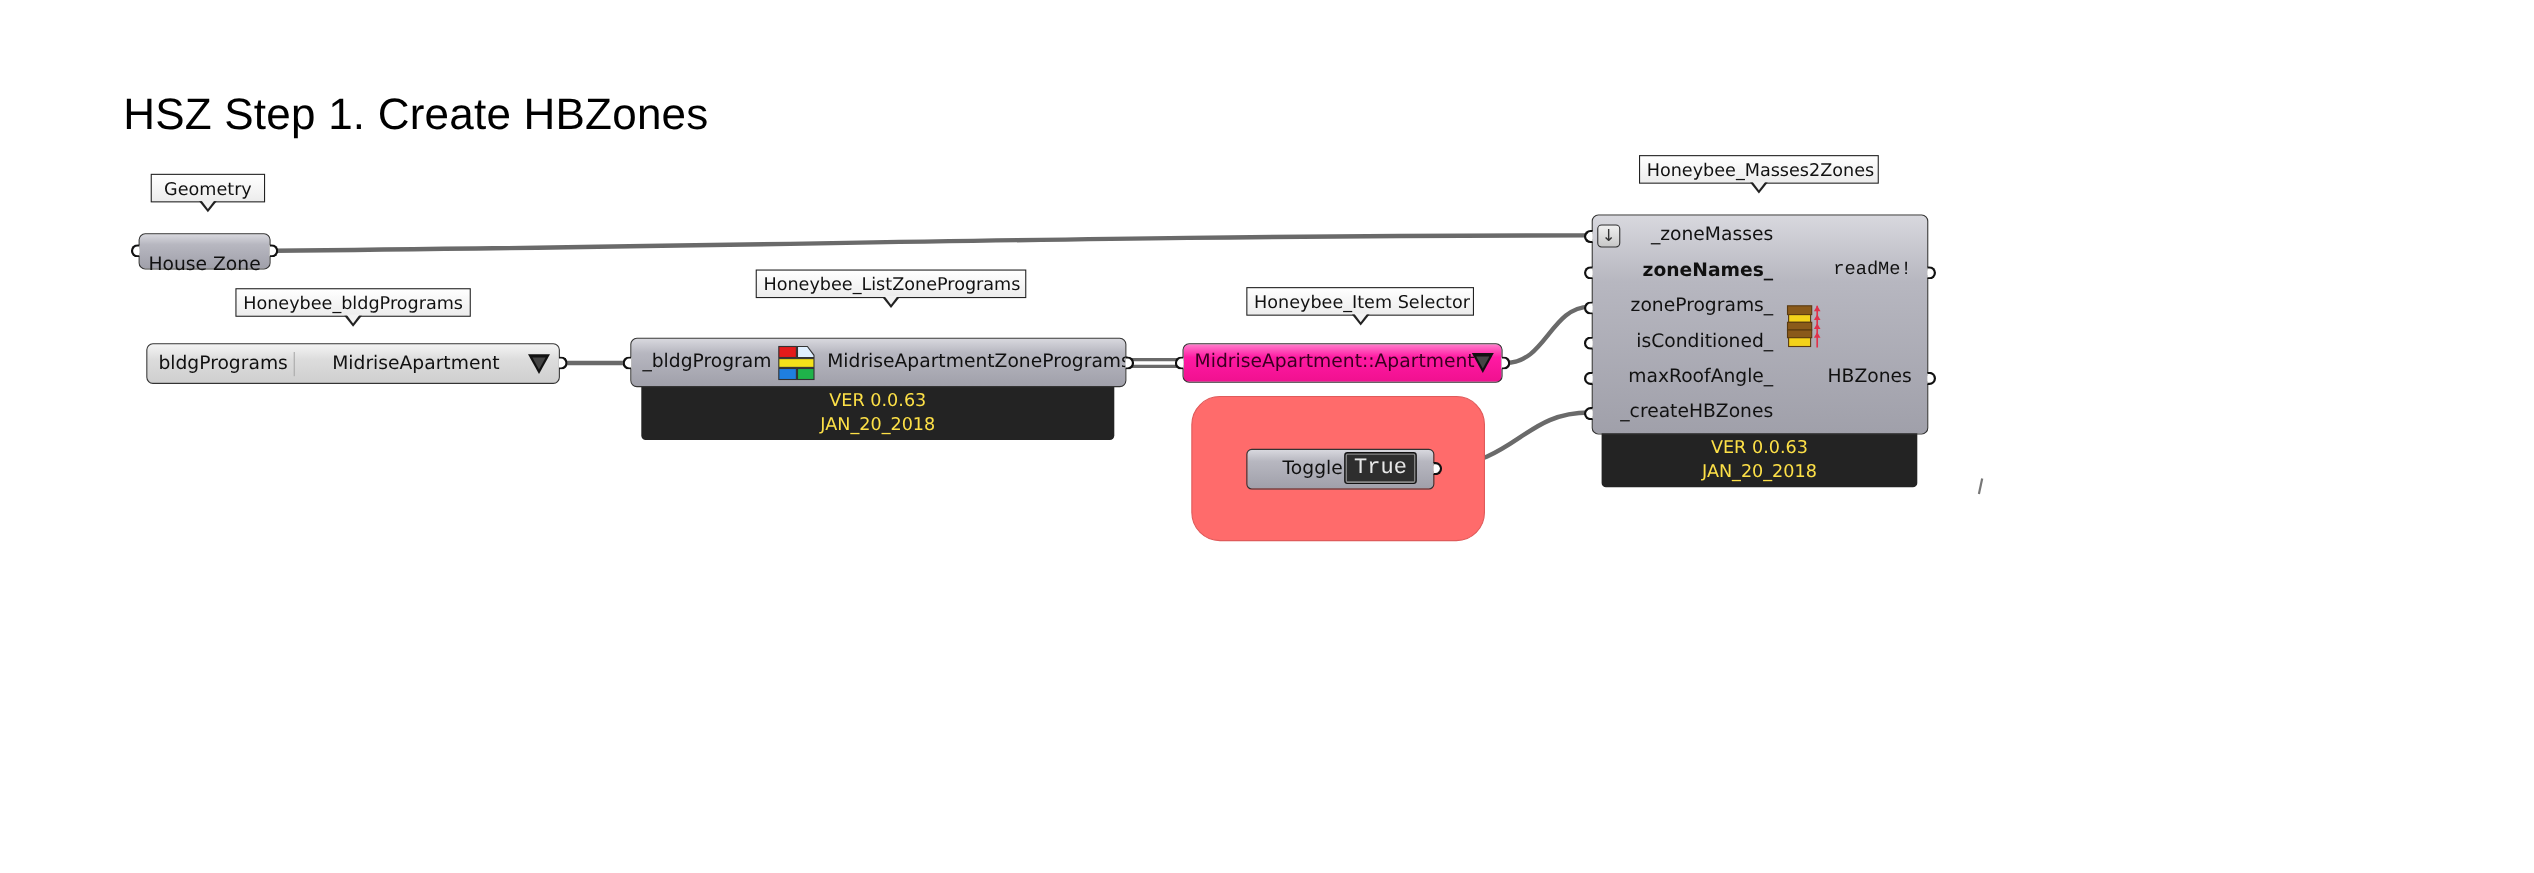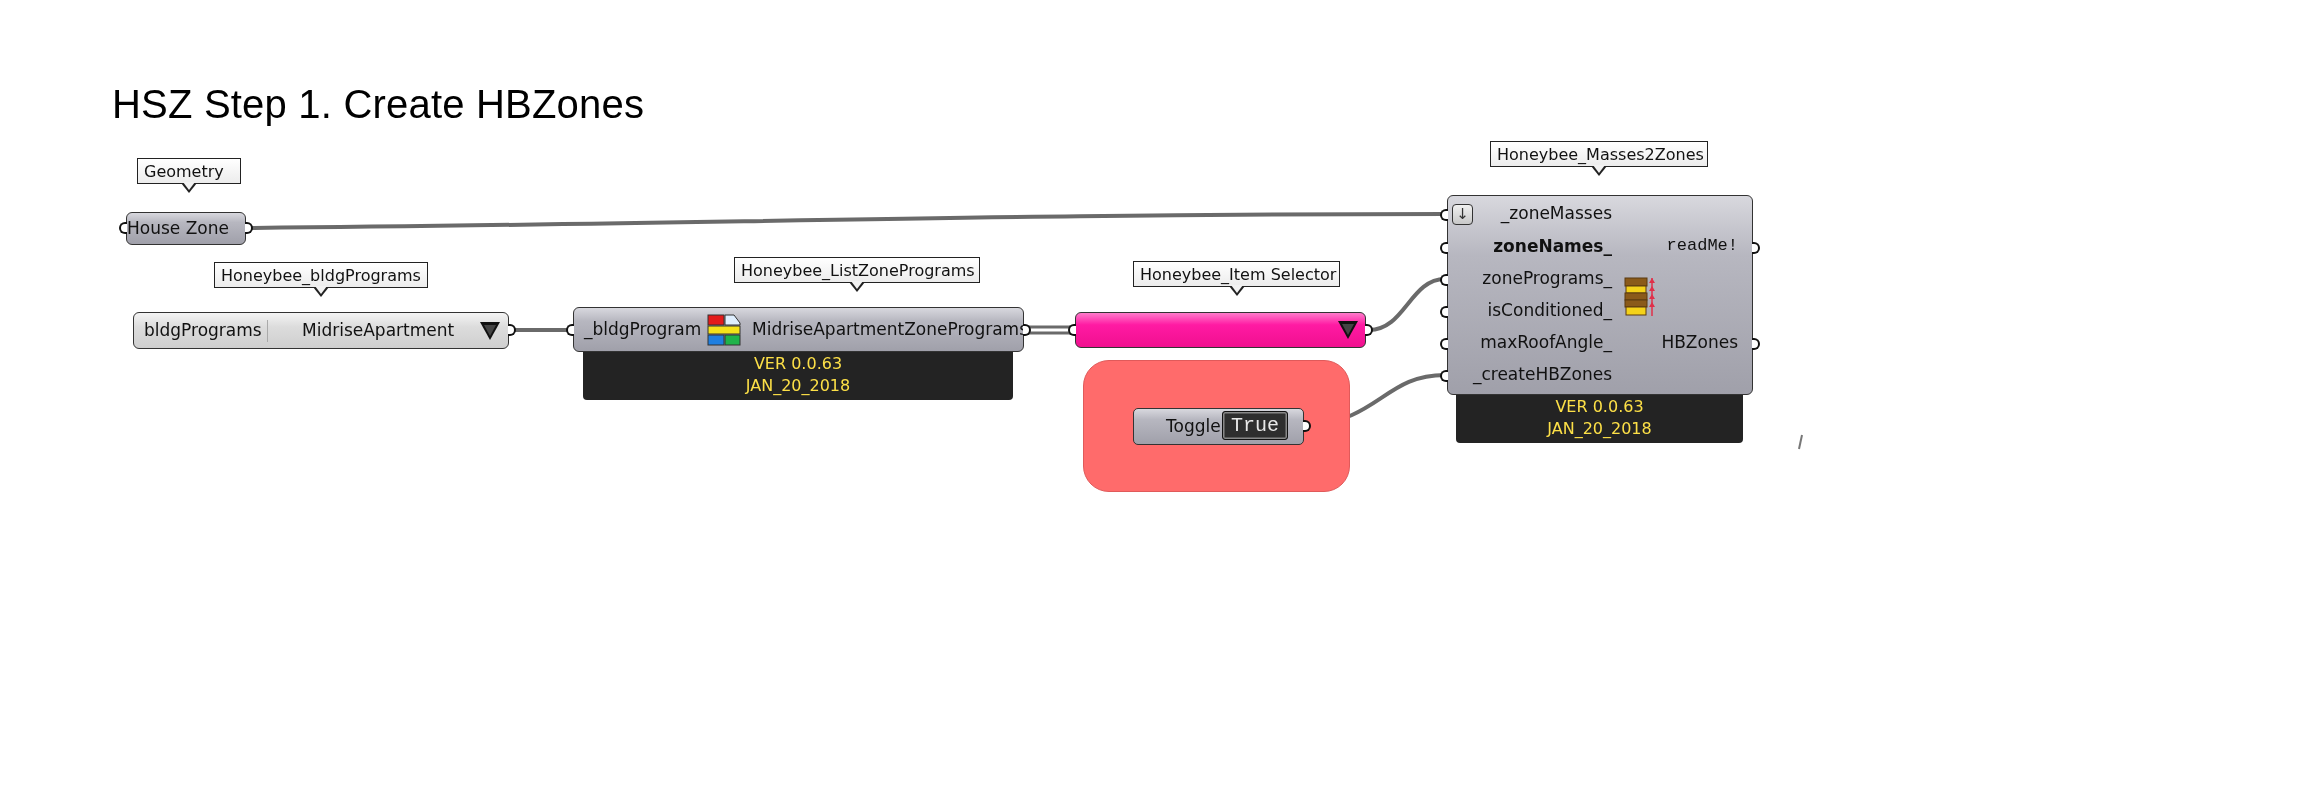--- a/index.html
+++ b/index.html
@@ -9,21 +9,21 @@
   #title { left: 112px; top: 82px; font-family: "Liberation Sans", sans-serif;
            font-size: 40px; color: #000; white-space: nowrap; letter-spacing: 0.2px; }
 
   
   #wires { position: absolute; left: 0; top: 0; width: 2304px; height: 794px; pointer-events: none; }
 
   
   .callout { position: absolute; background: linear-gradient(#ffffff, #ececec);
              border: 1.5px solid #222; font-size: 16px; color: #111;
              padding: 0 6px; height: 26px; line-height: 26px; white-space: nowrap;
-             box-sizing: border-box; }
+             box-sizing: border-box; text-align: center; }
   .callout::after { content: ""; position: absolute; left: 50%; bottom: -10px; margin-left: -8px;
              width: 0; height: 0; border-left: 8px solid transparent; border-right: 8px solid transparent;
              border-top: 10px solid #222; }
   .callout::before { content: ""; position: absolute; left: 50%; bottom: -7px; margin-left: -6px;
              width: 0; height: 0; border-left: 6px solid transparent; border-right: 6px solid transparent;
              border-top: 8px solid #f2f2f2; z-index: 1; }
 
   
   .comp { position: absolute; box-sizing: border-box; border: 1.5px solid #333; border-radius: 6px;
           background: linear-gradient(#d8d8de 0%, #b7b7c0 30%, #a0a0aa 100%); color: #111;
@@ -63,36 +63,36 @@
   <line x1="1802" y1="435" x2="1799" y2="449" stroke="#777" stroke-width="2"></line>
 </svg>
 
 <div id="group-red" class="abs"></div>
 
 <div class="callout" style="left:137px; top:158px; width:104px;">
   <span>Geometry</span>
 </div>
 <div class="comp" style="left:126px; top:212px; width:120px; height:33px; border-radius:6px;">
   <div class="port l" style="left:-8px; top:9px;"></div>
-  <div style="position:absolute; left:0; right:0; top:0; line-height:30px; ">House Zone</div>
+  <div style="position:absolute; left:0; right:0; top:12px; line-height:30px; text-align:center;">House Zone</div>
   <div class="port r" style="right:-8px; top:9px;"></div>
 </div>
 
 <div class="callout" style="left:214px; top:262px; width:214px;">
   <span>Honeybee_bldgPrograms</span>
 </div>
 <div class="comp" style="left:133px; top:312px; width:376px; height:37px; background:linear-gradient(#f4f4f4,#dcdcdc 40%,#cfcfcf);">
   <div style="position:absolute; left:10px; top:0; line-height:34px;">bldgPrograms</div>
   <div style="position:absolute; left:133px; top:7px; width:1px; height:22px; background:#aaa;"></div>
   <div style="position:absolute; left:168px; top:0; line-height:34px;">MidriseApartment</div>
   <div class="tri" style="left:346px; top:9px;"></div>
   <div class="port r" style="right:-8px; top:11px;"></div>
 </div>
 
-<div class="callout" style="left:687px; top:257px; width:246px;margin-left:47px;">
+<div class="callout" style="left:687px; top:245px; width:246px;">
   <span>Honeybee_ListZonePrograms</span>
 </div>
 <div class="footer" style="left:583px; top:350px; width:430px; height:50px; padding-top:3px;">
   <div>VER 0.0.63</div>
   <div>JAN_20_2018</div>
 </div>
 <div class="comp" style="left:573px; top:307px; width:451px; height:45px;">
   <div class="port l" style="left:-8px; top:16px;"></div>
   <div style="position:absolute; left:10px; top:0; line-height:42px;">_bldgProgram</div>
   <svg style="position:absolute; left:132px; top:5px;" width="36" height="34">
@@ -104,20 +104,21 @@
   </svg>
   <div style="position:absolute; left:178px; top:0; line-height:42px;">MidriseApartmentZonePrograms</div>
   <div class="port r" style="right:-8px; top:16px;"></div>
 </div>
 
 <div class="callout" style="left:1133px; top:261px; width:207px;">
   <span>Honeybee_Item Selector</span>
 </div>
 <div class="comp" style="left:1075px; top:312px; width:291px; height:36px; background:linear-gradient(#ff7ccb,#ff1aa3 35%,#f0108f);">
   <div class="port l" style="left:-8px; top:11px;"></div>
+  <div style="position:absolute; left:10px; top:0; line-height:33px; color:#3a0020;">MidriseApartment::Apartment</div>
   <div class="tri" style="left:262px; top:8px;"></div>
   <div class="port r" style="right:-8px; top:11px;"></div>
 </div>
 
 <div class="comp" style="left:1133px; top:408px; width:171px; height:37px; border-radius:5px;">
   <div style="position:absolute; left:16px; top:0; line-height:35px;margin-left:16px;">Toggle</div>
   <div style="position:absolute; left:88px; top:2px; width:66px; height:29px; background:#2e2e2e; border:1.5px solid #111; box-shadow: inset 0 0 0 1.5px #888; border-radius:3px; color:#e8e8e8; font-family:'Liberation Mono', monospace; font-size:20px; line-height:27px; text-align:center; box-sizing:border-box;">True</div>
   <div class="port r" style="right:-8px; top:11px;"></div>
 </div>
 

